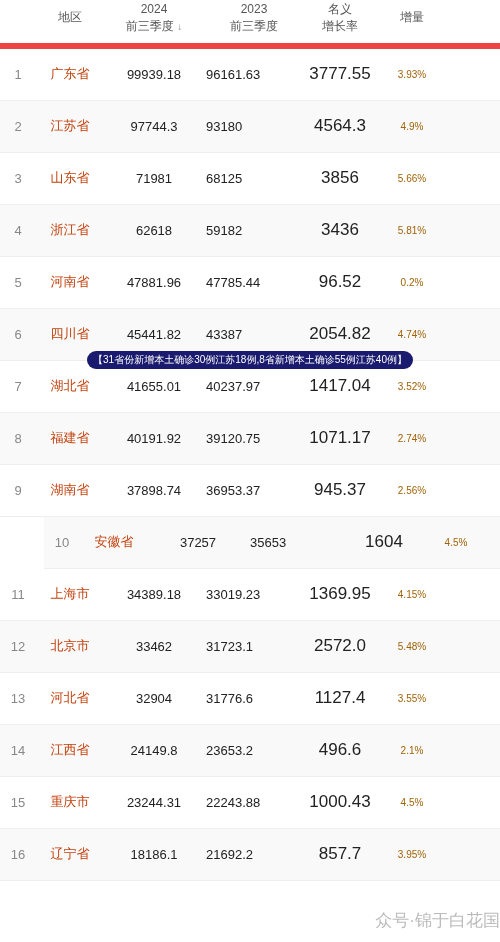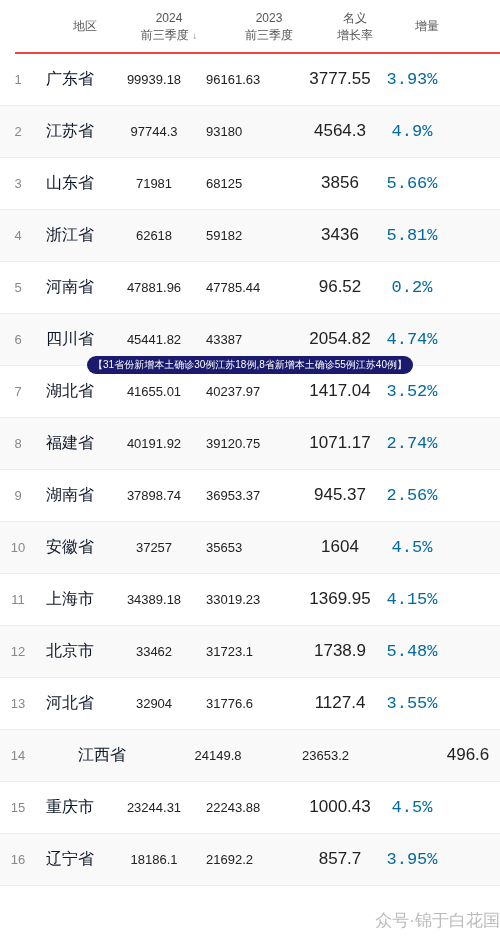--- a/index.html
+++ b/index.html
@@ -11,27 +11,26 @@
       font-size: 13px;
       color: #222;
     }
     .table-container {
       width: 100%;
     }
     .table-header {
       display: grid;
       grid-template-columns: 36px 68px 100px 100px 72px 72px;
       background: #fff;
-      border-bottom: 2px solid #ef4444;
-      padding: 10px 0 8px 0;
+      border-bottom: 6px solid #ef4444;
+      padding: 1px 0 8px 0;
       text-align: center;
       color: #555;
       font-size: 12px;
       line-height: 1.4;
-      margin-left: 15px;
     }
     .header-cell {
       display: flex;
       flex-direction: column;
       align-items: center;
       justify-content: center;
       padding: 0 2px;
     }
     .header-cell .arrow {
       font-size: 10px;
@@ -50,37 +49,36 @@
       background: #fff;
     }
     .table-row:nth-child(even) {
       background: #fff;
     }
     .row-num {
       color: #888;
       font-size: 13px;
     }
     .row-region {
-      font-size: 16px;
-      color: #0f172a;
+      font-size: 13px;
+      color: #c2410c;
       text-align: center;
     }
     .row-val {
       font-size: 13px;
       color: #222;
       padding: 0 2px;
     }
     .row-increase {
       font-size: 17px;
       color: #222;
     }
     .row-rate {
-      font-size: 17px;
-      color: #0369a1;
-      font-family: Liberation Mono, monospace;
+      font-size: 10px;
+      color: #a16207;
     }
     .tooltip-banner {
       position: absolute;
       left: 50%;
       transform: translateX(-50%);
       top: -10px;
       background: #1a1a6e;
       color: #fff;
       font-size: 10px;
       white-space: nowrap;
@@ -206,21 +204,21 @@
   </div>
       <div class="table-row" style="background: rgb(255, 255, 255);">
 
     <div class="col-rank row-num">9</div>
     <div class="col-region row-region">湖南省</div>
     <div class="col-2024 row-val">37898.74</div>
     <div class="col-2023 row-val">36953.37</div>
     <div class="col-increase row-increase">945.37</div>
     <div class="col-rate row-rate">2.56%</div>
   </div>
-      <div class="table-row" style="background: rgb(249, 249, 249);">
+      <div class="table-row" style="background: rgb(249, 249, 249); margin-left: 44px;">
 
     <div class="col-rank row-num">10</div>
     <div class="col-region row-region">安徽省</div>
     <div class="col-2024 row-val">37257</div>
     <div class="col-2023 row-val">35653</div>
     <div class="col-increase row-increase">1604</div>
     <div class="col-rate row-rate">4.5%</div>
   </div>
       <div class="table-row" style="background: rgb(255, 255, 255);">
 
@@ -230,33 +228,33 @@
     <div class="col-2023 row-val">33019.23</div>
     <div class="col-increase row-increase">1369.95</div>
     <div class="col-rate row-rate">4.15%</div>
   </div>
       <div class="table-row" style="background: rgb(249, 249, 249);">
 
     <div class="col-rank row-num">12</div>
     <div class="col-region row-region">北京市</div>
     <div class="col-2024 row-val">33462</div>
     <div class="col-2023 row-val">31723.1</div>
-    <div class="col-increase row-increase">1738.9</div>
+    <div class="col-increase row-increase">2572.0</div>
     <div class="col-rate row-rate">5.48%</div>
   </div>
       <div class="table-row" style="background: rgb(255, 255, 255);">
 
     <div class="col-rank row-num">13</div>
     <div class="col-region row-region">河北省</div>
     <div class="col-2024 row-val">32904</div>
     <div class="col-2023 row-val">31776.6</div>
     <div class="col-increase row-increase">1127.4</div>
     <div class="col-rate row-rate">3.55%</div>
   </div>
-      <div class="table-row" style="background: rgb(249, 249, 249); gap: 32px;">
+      <div class="table-row" style="background: rgb(249, 249, 249);">
 
     <div class="col-rank row-num">14</div>
     <div class="col-region row-region">江西省</div>
     <div class="col-2024 row-val">24149.8</div>
     <div class="col-2023 row-val">23653.2</div>
     <div class="col-increase row-increase">496.6</div>
     <div class="col-rate row-rate">2.1%</div>
   </div>
       <div class="table-row" style="background: rgb(255, 255, 255);">
 

